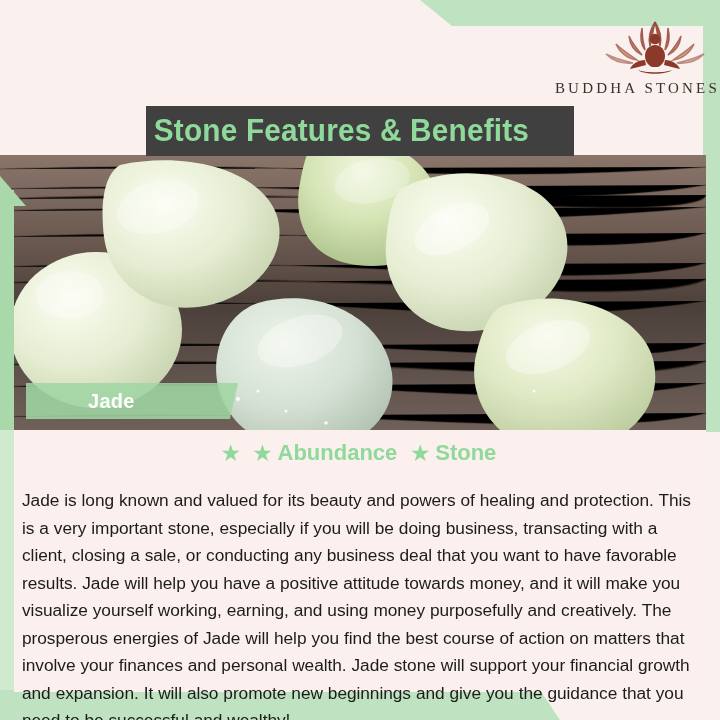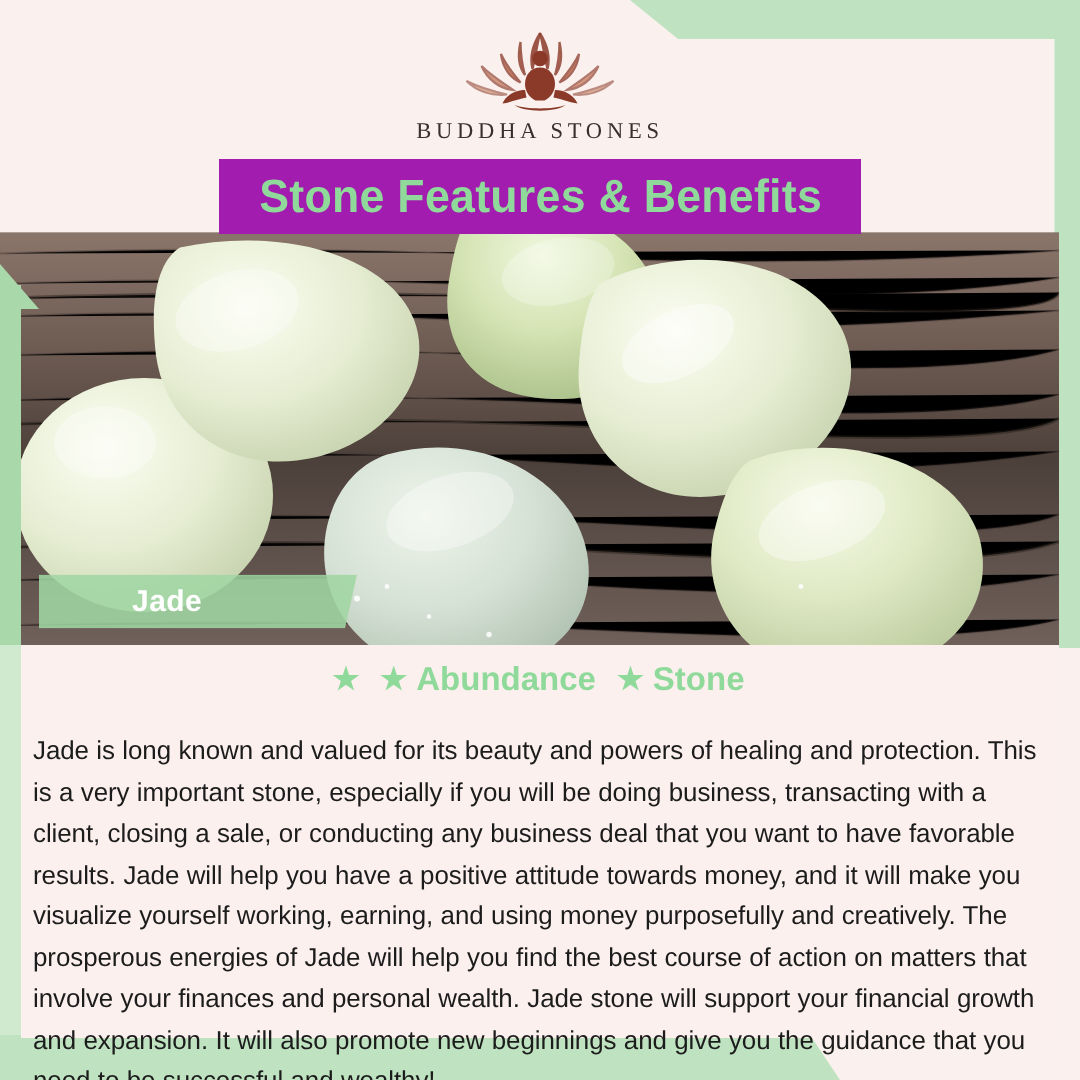--- a/index.html
+++ b/index.html
@@ -48,37 +48,37 @@
     position: absolute; left: 0; bottom: 0; width: 720px; height: 30px;
     background: #bfe3c0;
     clip-path: polygon(0 0, 540px 0, 560px 30px, 0 30px);
     z-index: 1;
   }
 
   
   .logo-wrap {
     position: absolute; top: 16px; left: 0; width: 720px; height: 88px;
     display: flex; flex-direction: column;
-    align-items: center; justify-content: flex-start;
+    align-items: flex-end; justify-content: flex-start;
     z-index: 3;
   }
   .logo-mark { width: 130px; height: 62px; display:block; }
   .logo-text {
     margin-top: 2px;
     font-family: "Liberation Serif", serif;
     font-size: 15px; letter-spacing: 3.2px;
     color: #3b2f2c; font-weight: 400;
   }
 
   
   .title-banner {
     position: absolute; top: 106px; left: 146px;
     width: 428px; height: 50px;
-    background: #a21caf;
-    display: flex; align-items: center; justify-content: center;
+    background: #404040;
+    display: flex; align-items: center; 
     z-index: 3;
   }
   .title-text {
     font-family: "Liberation Sans Narrow","Liberation Sans", sans-serif;
     font-weight: 700; font-size: 31px;
     color: #8fd99a; letter-spacing: 0.2px;
     white-space: nowrap;
     transform: scaleX(0.96);
   }
 

